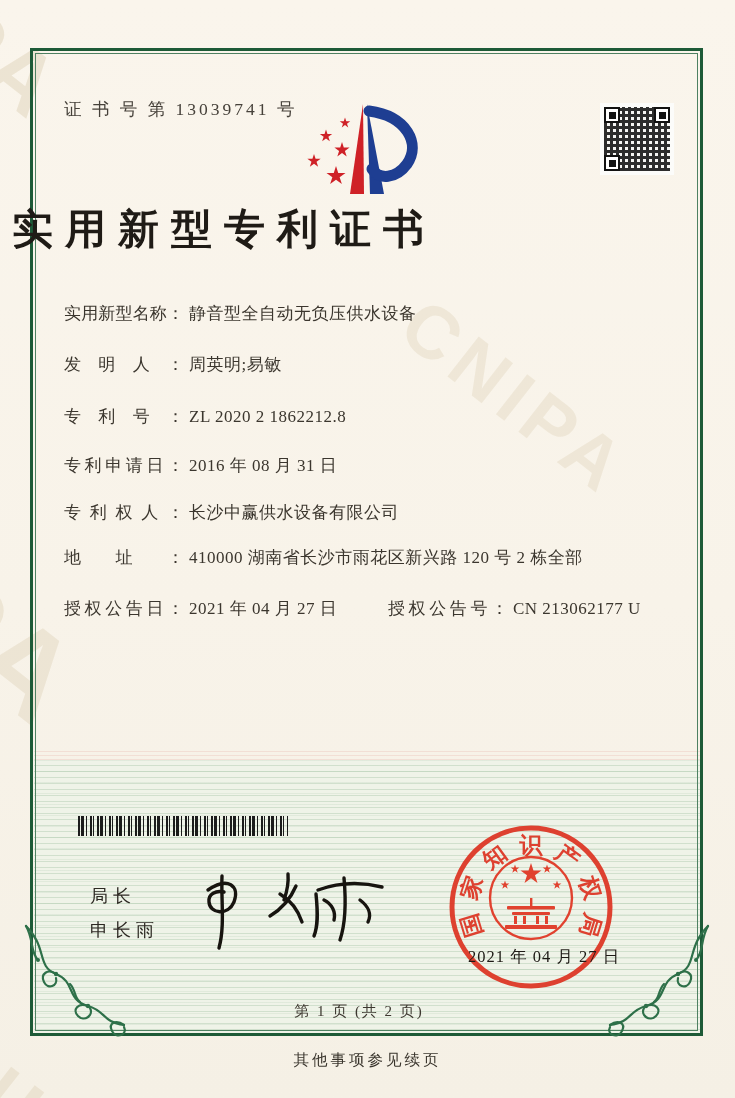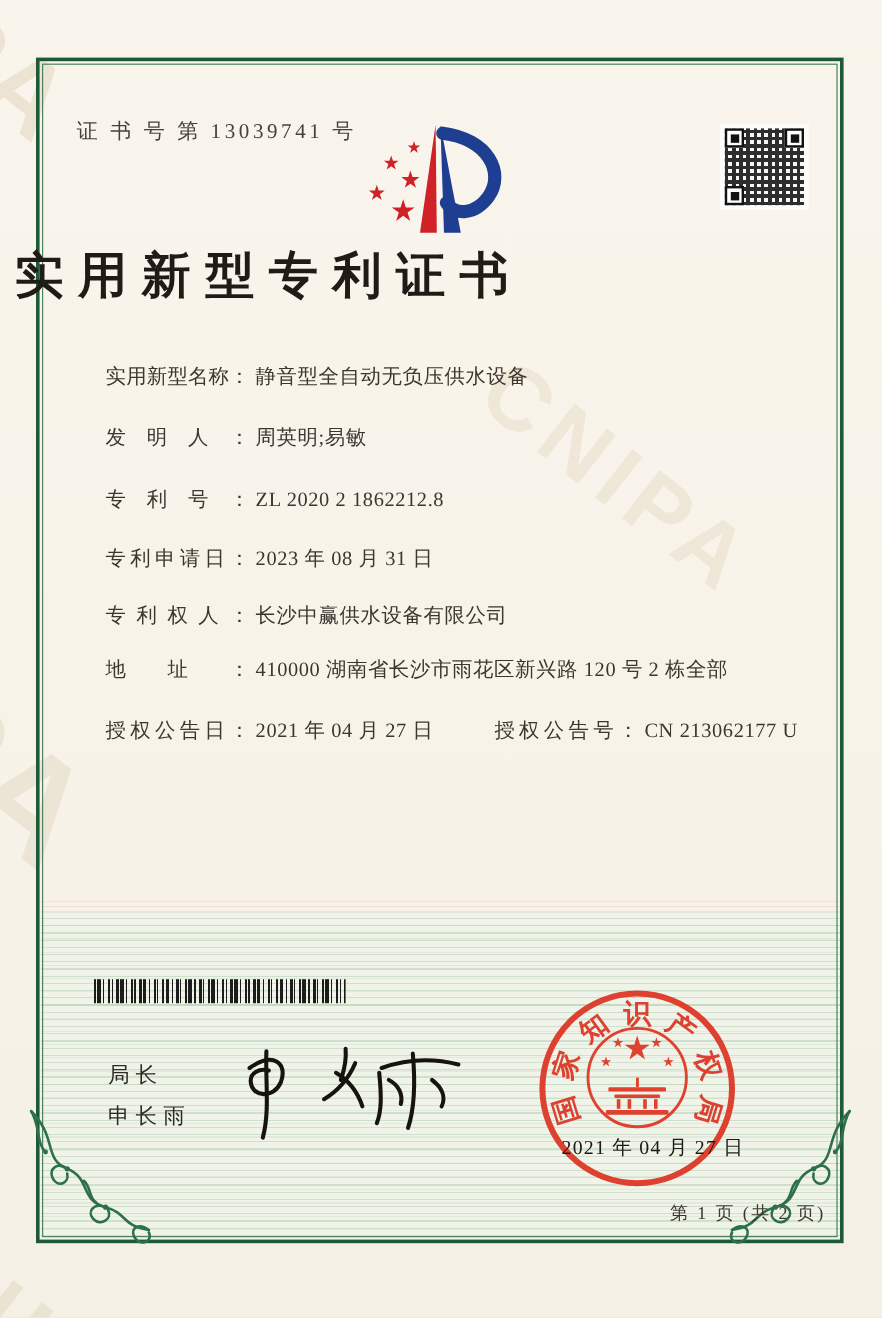--- a/index.html
+++ b/index.html
@@ -42,41 +42,41 @@
       repeating-linear-gradient(0deg,#171717 0 3px,#f6f6f4 3px 6px);}
   .finder{position:absolute;width:16px;height:16px;border:2.5px solid #121212;background:#fff;}
   .finder::after{content:"";position:absolute;inset:2.5px;background:#121212;}
   .finder.tl{left:4px;top:4px;}
   .finder.tr{right:4px;top:4px;}
   .finder.bl{left:4px;bottom:4px;}
   .title{position:absolute;left:0;right:0;top:202px;
     font-size:41px;font-weight:700;letter-spacing:12px;text-indent:12px;color:#1f1b16;}
   
   .row{position:absolute;left:64px;font-size:17px;white-space:nowrap;color:#3b362e;}
-  .lbl{display:inline-block;width:120px;text-align:justify;text-align-last:justify;margin-left:24px;}
+  .lbl{display:inline-block;width:120px;text-align:justify;text-align-last:justify;}
   .val{margin-left:5px;letter-spacing:.5px;}
   .pair2{position:absolute;left:324px;}
   
   .body-text{position:absolute;left:64px;top:627px;width:612px;font-size:16.5px;
     line-height:27px;color:#3a352d;text-align:justify;}
   .body-text p{margin:0;text-indent:2em;}
   
   .barcode{position:absolute;left:78px;top:816px;width:210px;height:20px;
     background:repeating-linear-gradient(90deg,
       #1c1c1c 0 2px,rgba(0,0,0,0) 2px 3px,
       #1c1c1c 3px 6px,rgba(0,0,0,0) 6px 8px,
       #1c1c1c 8px 9px,rgba(0,0,0,0) 9px 12px,
       #1c1c1c 12px 14px,rgba(0,0,0,0) 14px 15px,
       #1c1c1c 15px 16px,rgba(0,0,0,0) 16px 19px);}
   .signer-title{position:absolute;left:90px;top:884px;font-size:18px;letter-spacing:5px;color:#2d2923;}
   .signer-name{position:absolute;left:90px;top:918px;font-size:18px;letter-spacing:5px;color:#2d2923;text-align:right;}
   .signature{position:absolute;left:192px;top:860px;width:205px;height:98px;}
   .seal{position:absolute;left:446px;top:822px;width:170px;height:170px;opacity:.93;}
   .seal-date{position:absolute;left:468px;top:946px;font-size:16.5px;letter-spacing:1px;color:#1d1a15;z-index:4;}
-  .page-num{position:absolute;left:30px;width:658px;top:1002px;text-align:right;
+  .page-num{position:absolute;left:30px;width:658px;top:1002px;text-align:center;
     font-size:15px;letter-spacing:2px;color:#3c372f;}
   .note{position:absolute;left:0;right:0;top:1050px;text-align:center;
     font-size:15.5px;letter-spacing:3px;color:#39342c;}
 </style>
 </head>
 <body>
 
 <div class="page">
 
   <span class="wm wm1">CNIPA</span>
@@ -152,21 +152,21 @@
   <div class="row" style="top:302px">
     <span class="lbl">实用新型名称：</span><span class="val">静音型全自动无负压供水设备</span>
   </div>
   <div class="row" style="top:353px">
     <span class="lbl">发明人：</span><span class="val">周英明;易敏</span>
   </div>
   <div class="row" style="top:405px">
     <span class="lbl">专利号：</span><span class="val">ZL 2020 2 1862212.8</span>
   </div>
   <div class="row" style="top:454px">
-    <span class="lbl">专利申请日：</span><span class="val">2023 年 08 月 31 日</span>
+    <span class="lbl">专利申请日：</span><span class="val">2016 年 08 月 31 日</span>
   </div>
   <div class="row" style="top:501px">
     <span class="lbl">专利权人：</span><span class="val">长沙中赢供水设备有限公司</span>
   </div>
   <div class="row" style="top:546px">
     <span class="lbl">地址：</span><span class="val">410000 湖南省长沙市雨花区新兴路 120 号 2 栋全部</span>
   </div>
   <div class="row" style="top:597px">
     <span class="lbl">授权公告日：</span><span class="val">2021 年 04 月 27 日</span>
     <span class="pair2">
@@ -225,14 +225,15 @@
       <rect x="90" y="94" width="3" height="8"></rect>
       <rect x="99" y="94" width="3" height="8"></rect>
       <rect x="59" y="103" width="52" height="4" rx="1"></rect>
       <rect x="84" y="76" width="2.4" height="8"></rect>
     </g>
   </svg>
 
   <div class="seal-date">2021 年 04 月 27 日</div>
 
   <div class="page-num">第 1 页 (共 2 页)</div>
+  <div class="note">其他事项参见续页</div>
 
 </div>
 
 </body></html>

